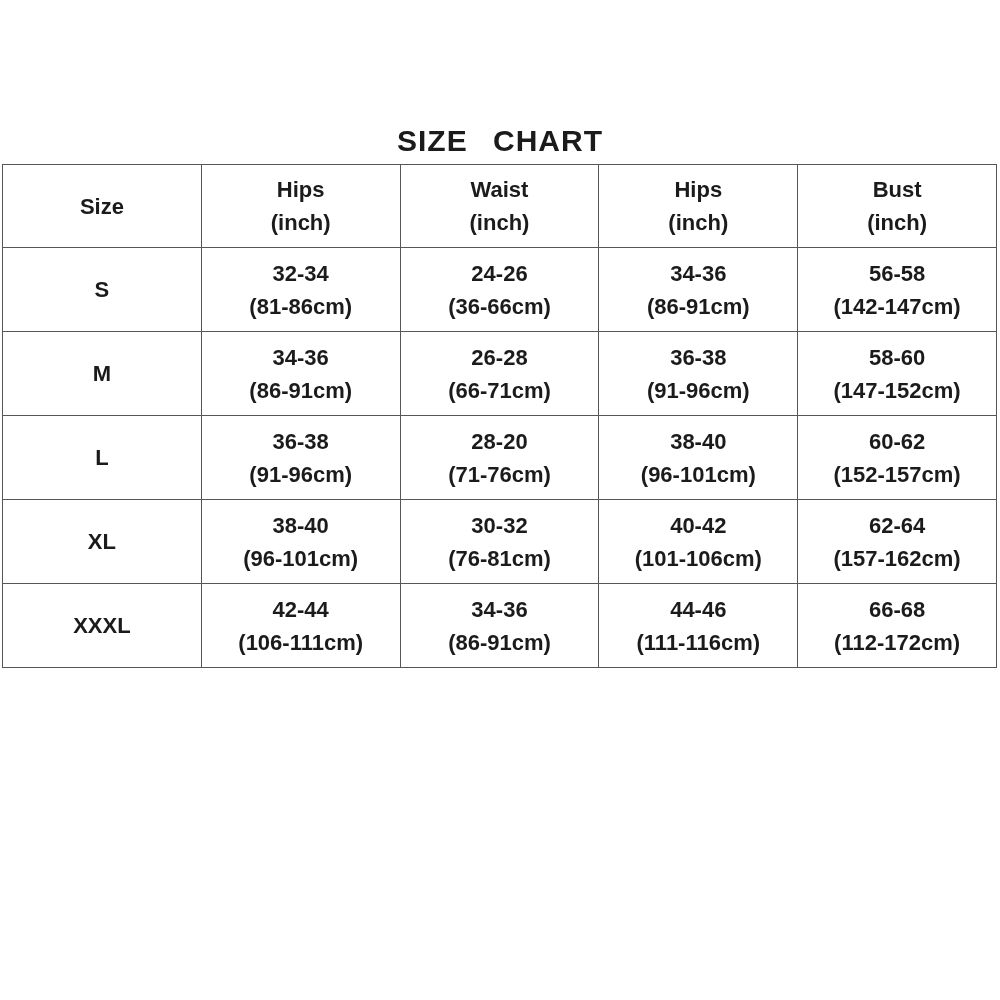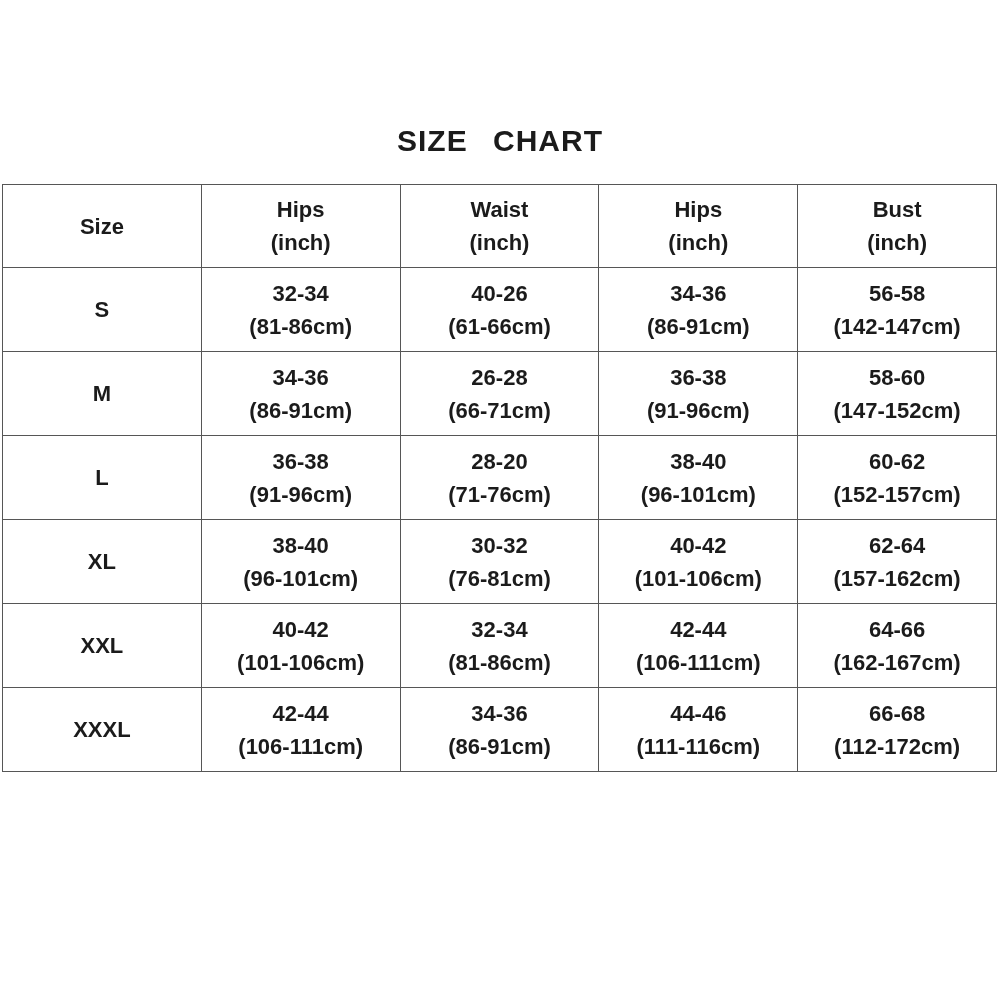--- a/index.html
+++ b/index.html
@@ -22,21 +22,21 @@
     width: 1000px;
     text-align: center;
     font-size: 30px;
     font-weight: bold;
     letter-spacing: 1px;
     word-spacing: 16px;
     color: #1b1b1b;
   }
   table.size-chart {
     position: absolute;
-    top: 184px;
+    top: 164px;
     left: 2px;
     width: 995px;
     table-layout: fixed;
     border-collapse: collapse;
   }
   .size-chart th, .size-chart td {
     border: 1px solid #565656;
     text-align: center;
     vertical-align: middle;
     font-weight: bold;
@@ -78,22 +78,22 @@
       </tr>
   </thead>
   <tbody id="table-body">
       <tr>
         <td>S</td>
         <td>
           <div class="cell-line">32-34</div>
           <div class="cell-line">(81-86cm)</div>
         </td>
         <td>
-          <div class="cell-line">40-26</div>
-          <div class="cell-line">(61-66cm)</div>
+          <div class="cell-line">24-26</div>
+          <div class="cell-line">(36-66cm)</div>
         </td>
         <td>
           <div class="cell-line">34-36</div>
           <div class="cell-line">(86-91cm)</div>
         </td>
         <td>
           <div class="cell-line">56-58</div>
           <div class="cell-line">(142-147cm)</div>
         </td>
       </tr>
@@ -148,39 +148,20 @@
         <td>
           <div class="cell-line">40-42</div>
           <div class="cell-line">(101-106cm)</div>
         </td>
         <td>
           <div class="cell-line">62-64</div>
           <div class="cell-line">(157-162cm)</div>
         </td>
       </tr>
       <tr>
-        <td>XXL</td>
-        <td>
-          <div class="cell-line">40-42</div>
-          <div class="cell-line">(101-106cm)</div>
-        </td>
-        <td>
-          <div class="cell-line">32-34</div>
-          <div class="cell-line">(81-86cm)</div>
-        </td>
-        <td>
-          <div class="cell-line">42-44</div>
-          <div class="cell-line">(106-111cm)</div>
-        </td>
-        <td>
-          <div class="cell-line">64-66</div>
-          <div class="cell-line">(162-167cm)</div>
-        </td>
-      </tr>
-      <tr>
         <td>XXXL</td>
         <td>
           <div class="cell-line">42-44</div>
           <div class="cell-line">(106-111cm)</div>
         </td>
         <td>
           <div class="cell-line">34-36</div>
           <div class="cell-line">(86-91cm)</div>
         </td>
         <td>

